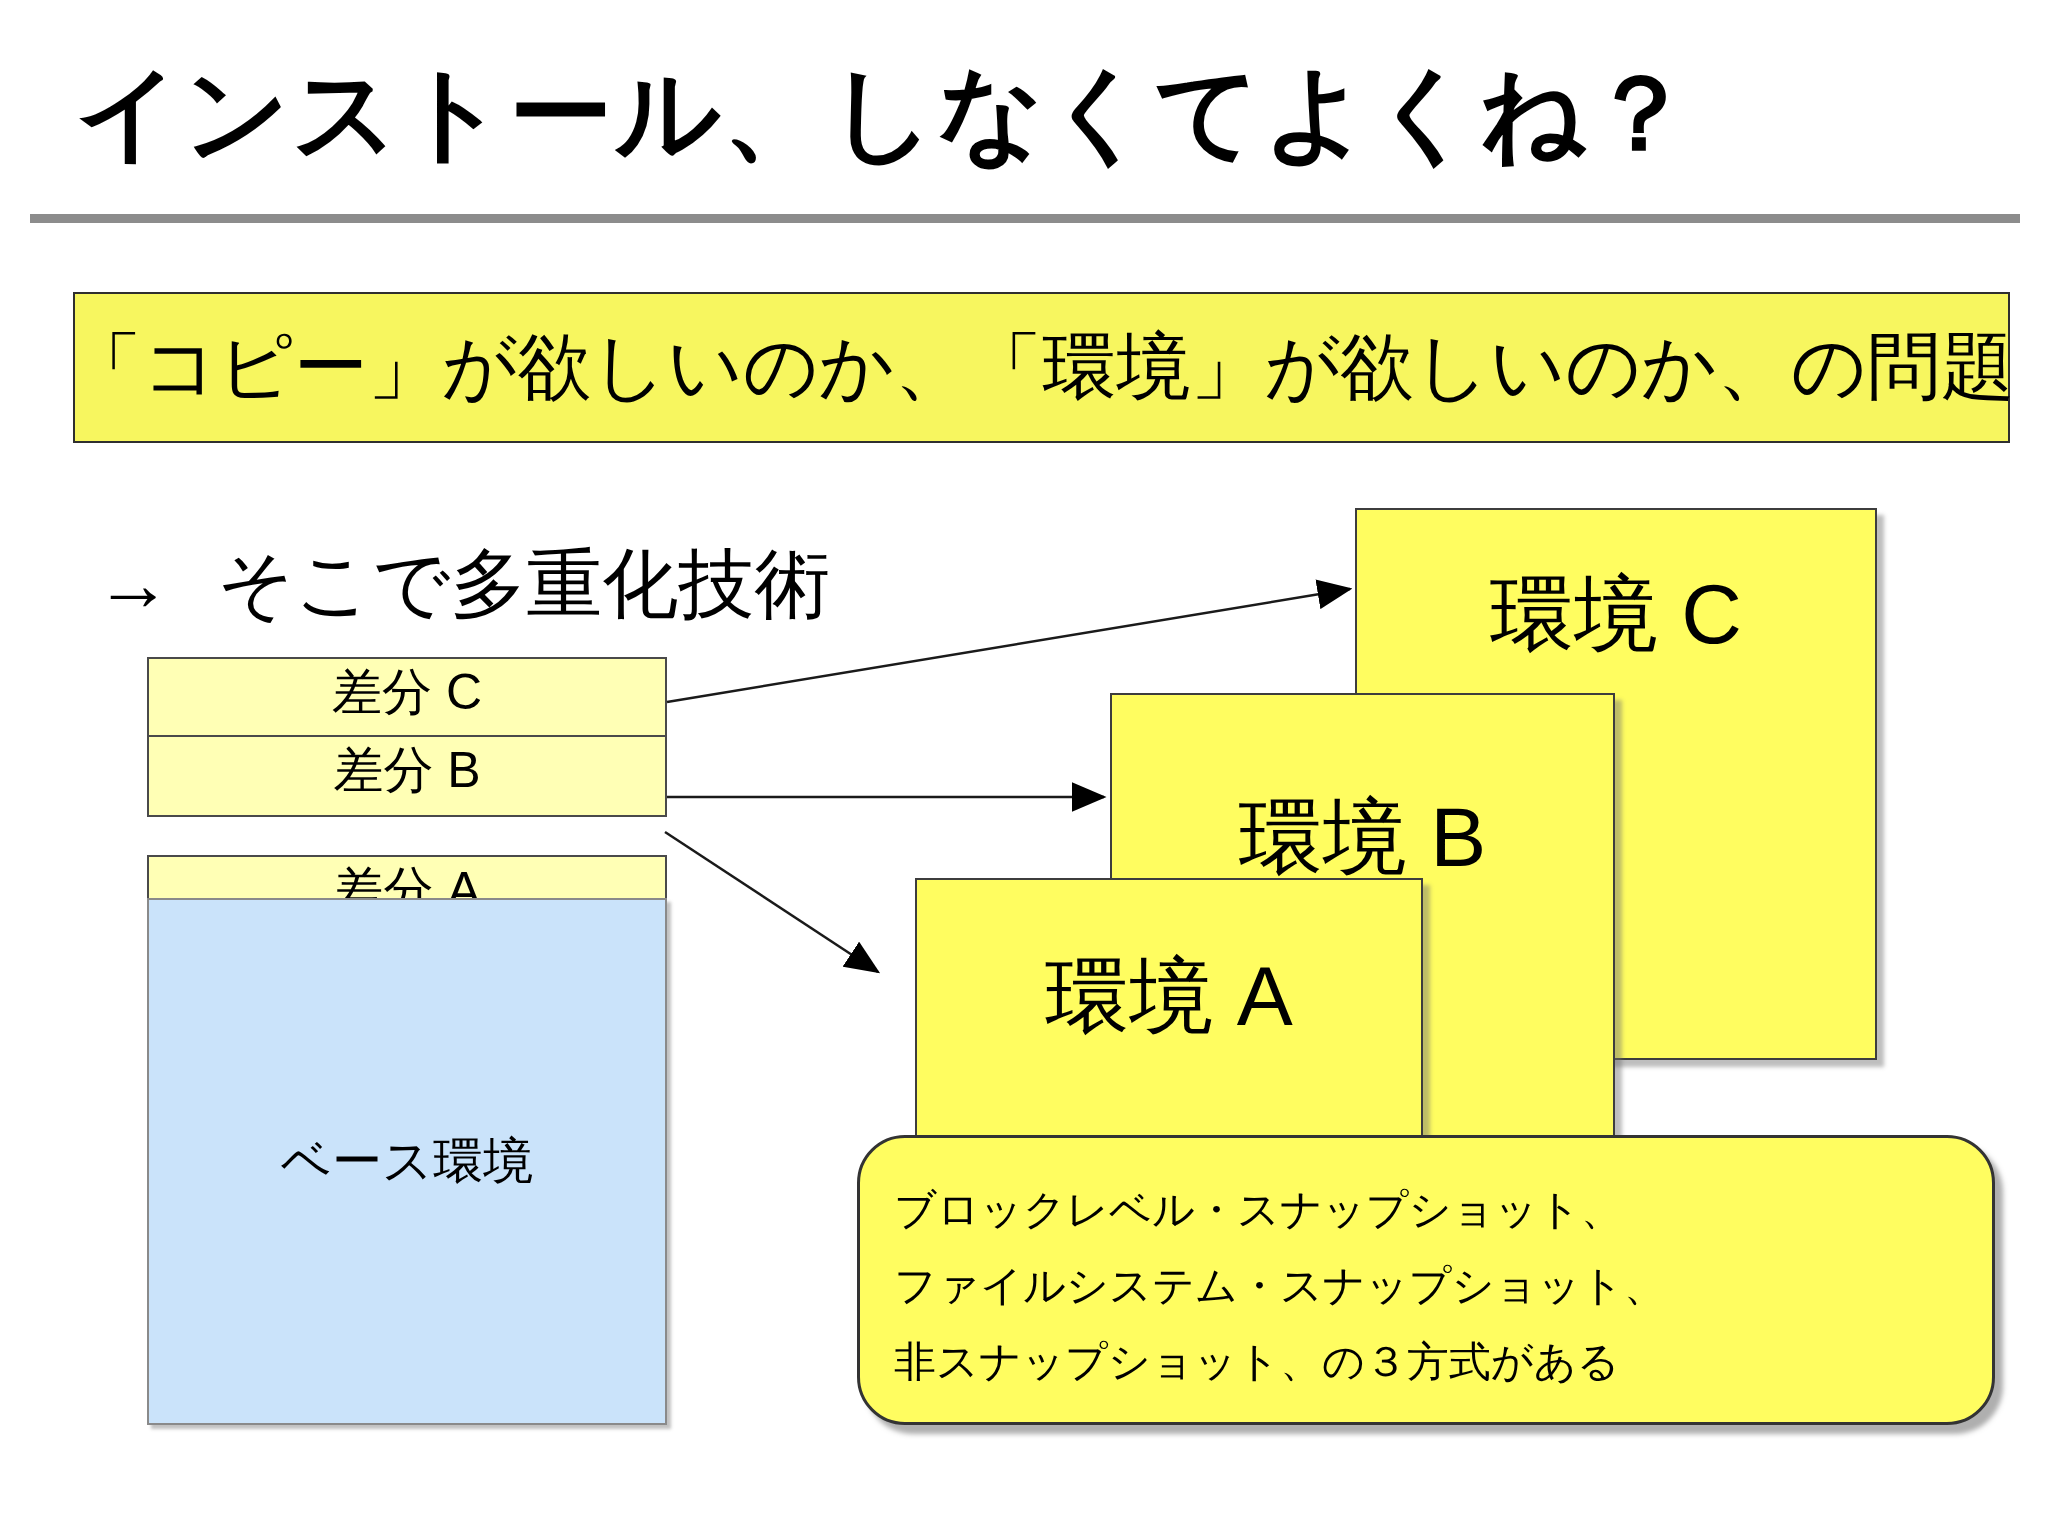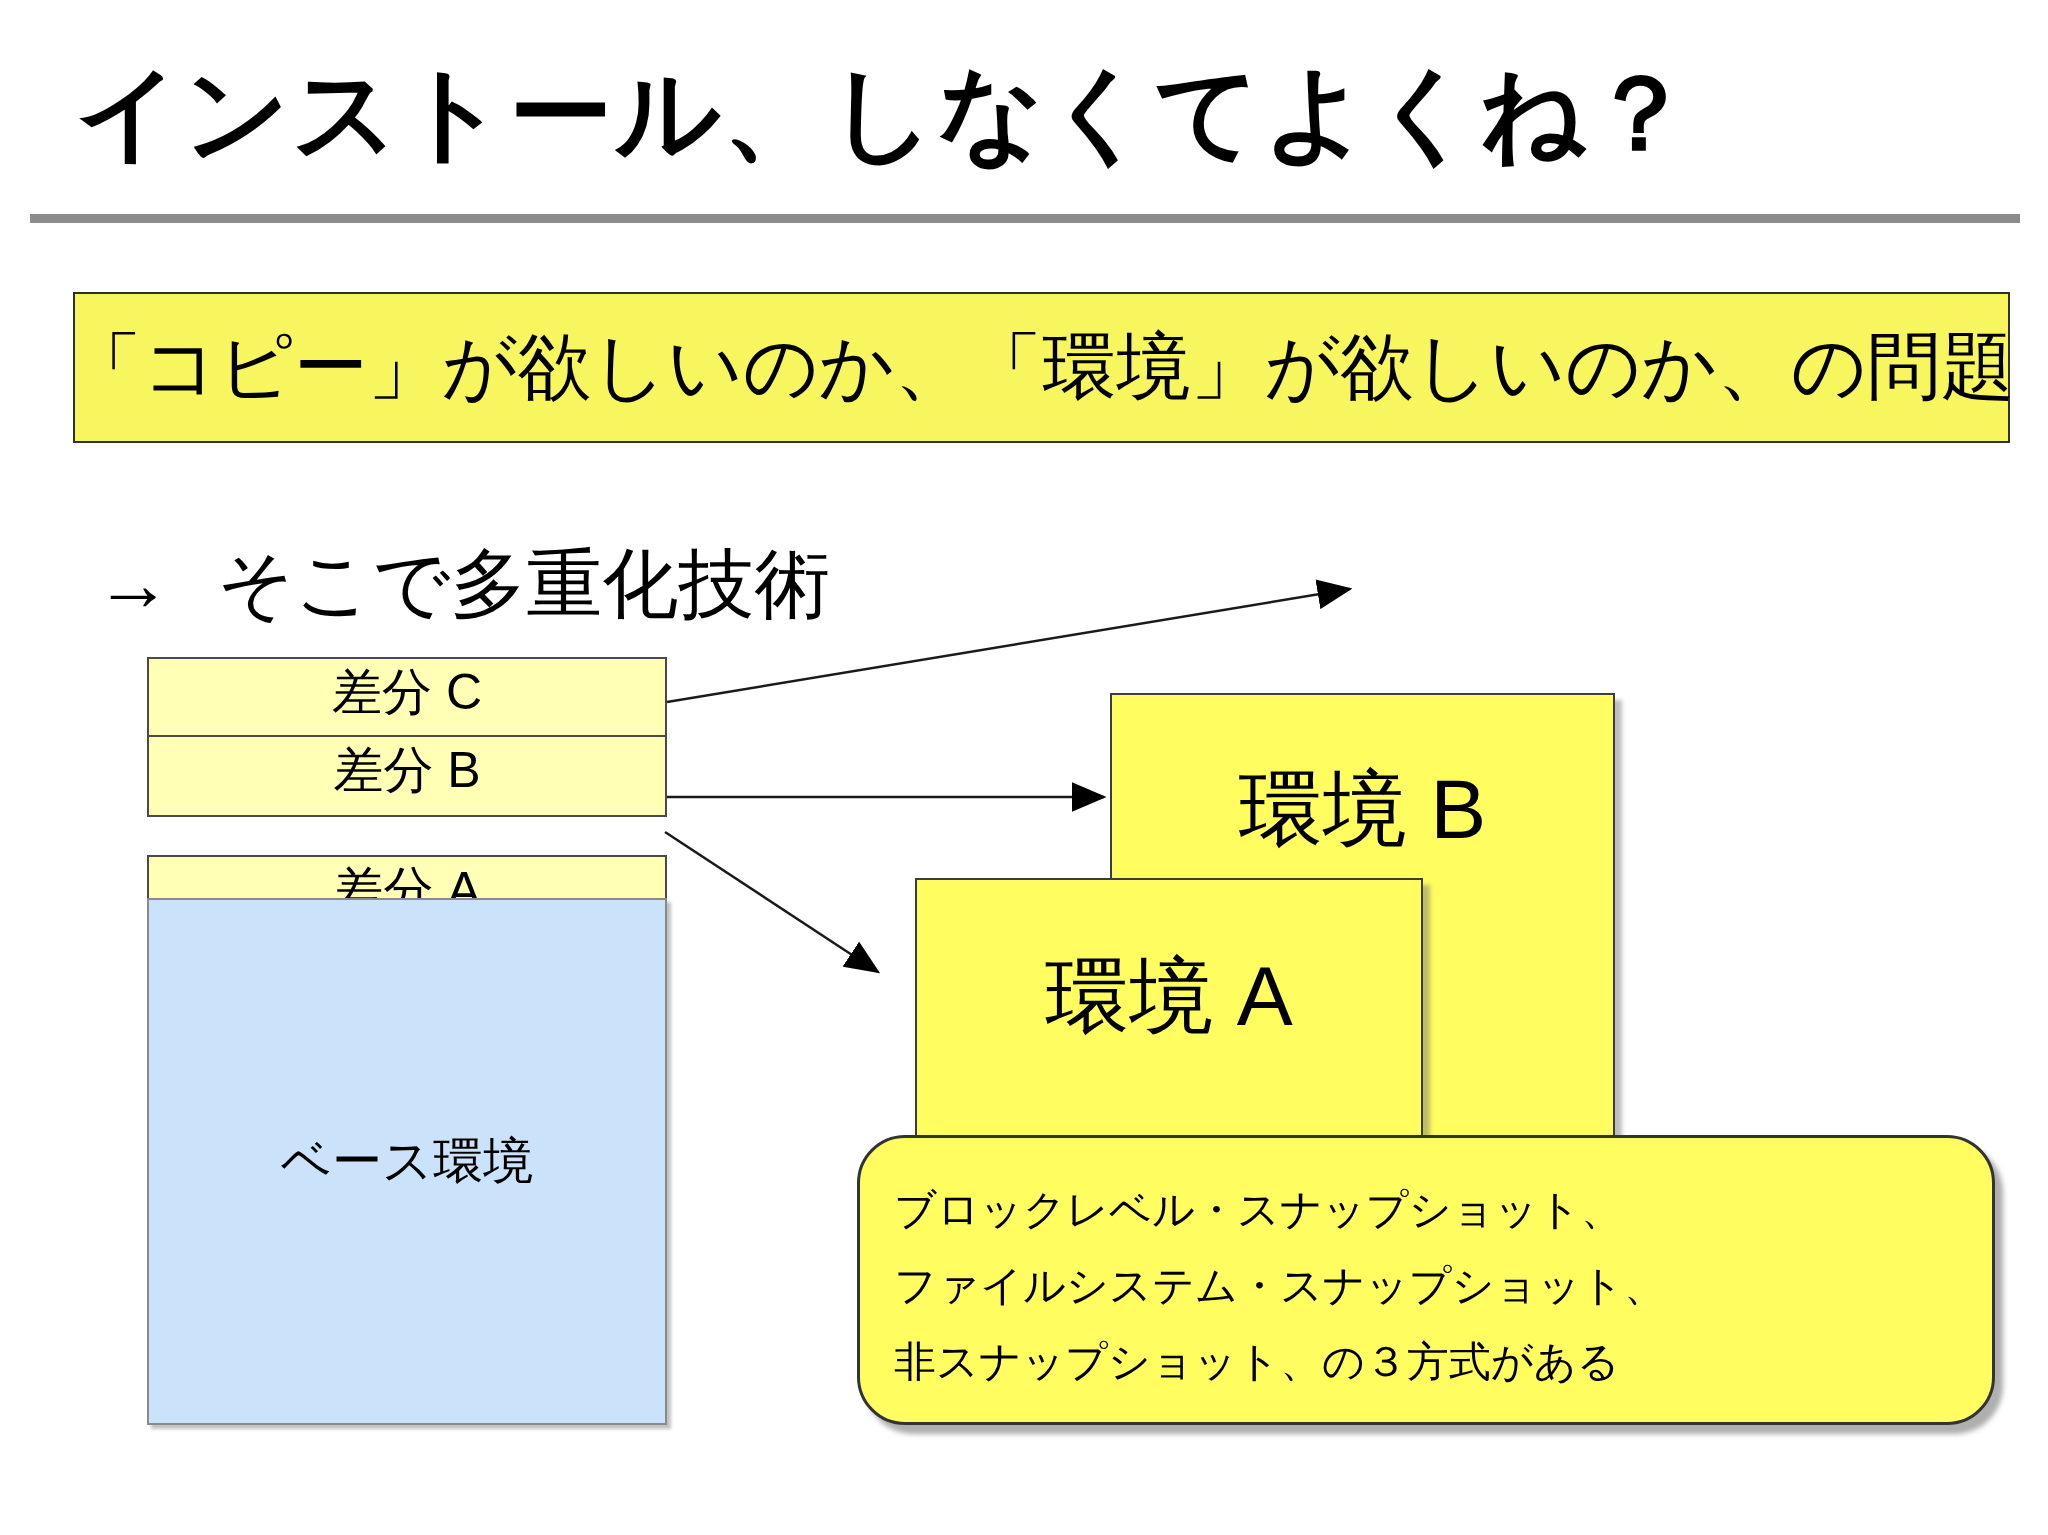--- a/index.html
+++ b/index.html
@@ -110,21 +110,21 @@
     background: #fffd60;
     border: 2px solid #3d3d3d;
     box-sizing: border-box;
     box-shadow: 7px 7px 4px rgba(110,110,110,0.45);
     font-size: 84px;
     font-weight: 500;
     text-align: center;
     white-space: nowrap;
   }
   .env-c { left: 1355px; top: 508px; width: 522px; height: 552px; padding-top: 48px; z-index: 1; }
-  .env-b { left: 1110px; top: 693px; width: 505px; height: 482px; padding-top: 58px; z-index: 2; }
+  .env-b { left: 1110px; top: 693px; width: 505px; height: 482px; padding-top: 86px; z-index: 2; }
   .env-a { left: 915px;  top: 878px; width: 508px; height: 420px; padding-top: 60px; z-index: 3; }
 
   
   .note {
     position: absolute;
     left: 857px;
     top: 1135px;
     width: 1138px;
     height: 290px;
     background: #fffd60;
@@ -173,20 +173,23 @@
   <div class="layer layer-b">
     <span>差分 B</span>
   </div>
   <div class="layer layer-a">
     <span>差分 A</span>
   </div>
   <div class="base">
     <span>ベース環境</span>
   </div>
 
+  <div class="env env-c">
+    <span>環境 C</span>
+  </div>
   <div class="env env-b">
     <span>環境 B</span>
   </div>
   <div class="env env-a">
     <span>環境 A</span>
   </div>
 
   <div class="note">
     <div>ブロックレベル・スナップショット、</div>
     <div>ファイルシステム・スナップショット、</div>

